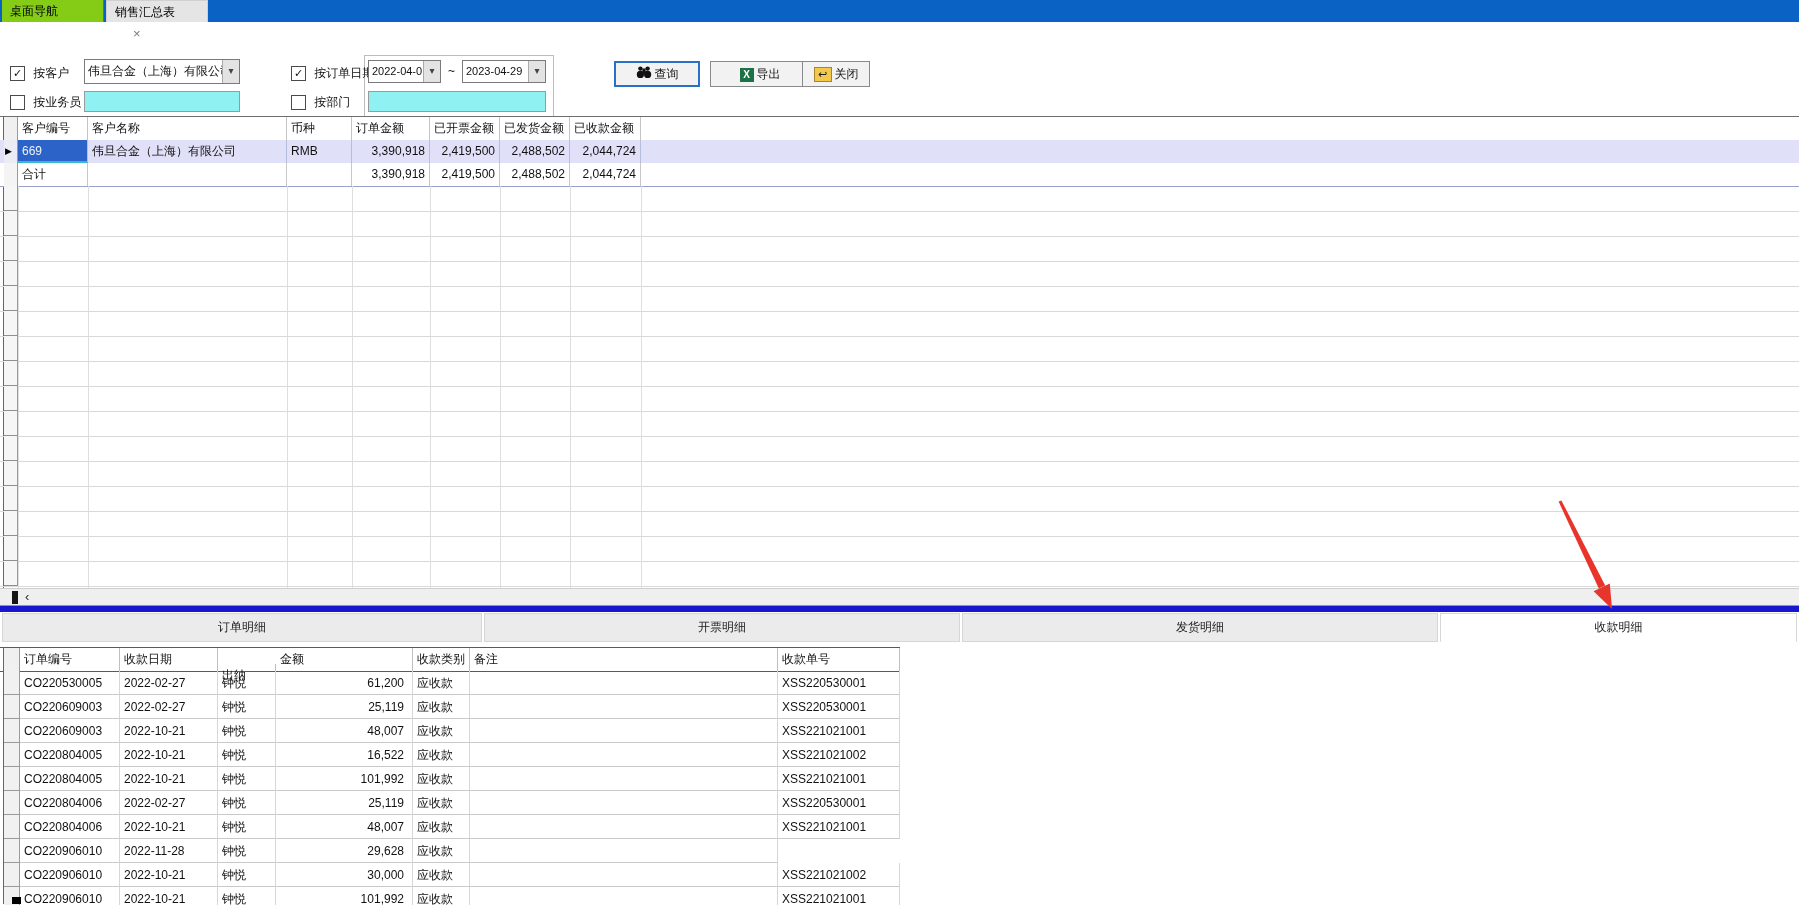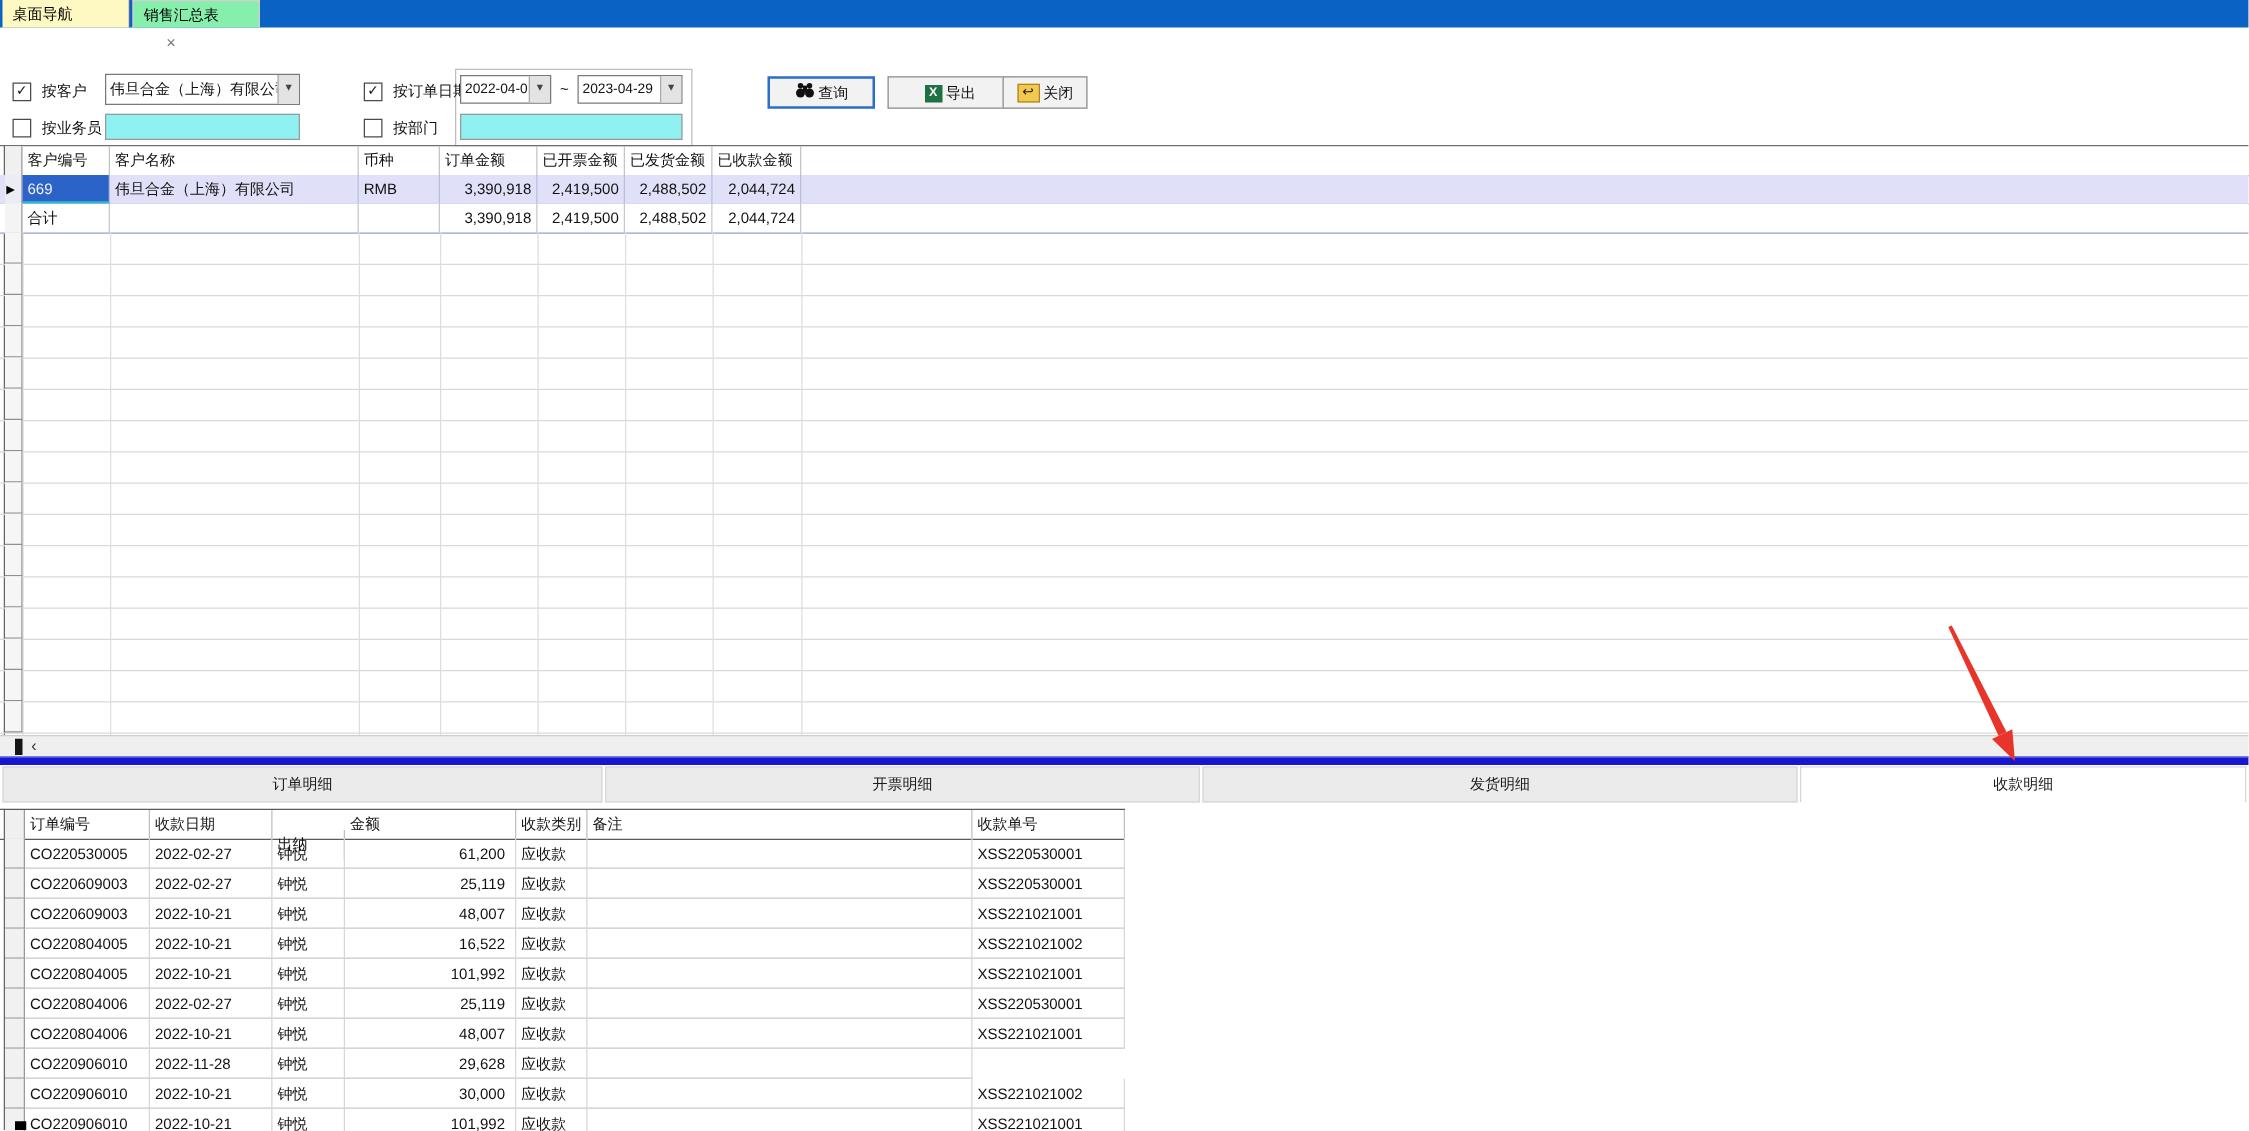--- a/index.html
+++ b/index.html
@@ -1,22 +1,22 @@
 <!DOCTYPE html>
 <html><head>
 <meta charset="utf-8">
 <style>
   html,body{margin:0;padding:0;background:#fff;}
   #app{position:relative;width:1799px;height:905px;overflow:hidden;background:#fff;
        font-family:"Liberation Sans","DejaVu Sans",sans-serif;font-size:12px;color:#111;}
   
   .tabbar{position:absolute;left:0;top:0;width:1799px;height:22px;background:#0a63c4;}
   .wtab{position:absolute;top:0;height:22px;line-height:22px;padding:0 8px;box-sizing:border-box;
-        background:#fef9c3;color:#000;border-right:1px solid #5868a8;}
-  .wtab.active{background:#86efac;border:1px solid #d0d0d0;border-bottom:none;}
+        background:#84cc16;color:#000;border-right:1px solid #5868a8;}
+  .wtab.active{background:#e5e5e5;border:1px solid #d0d0d0;border-bottom:none;}
   .wtab-close{display:inline-block;margin-left:18px;color:#777;font-size:13px;cursor:default;}
   
   .chk{position:absolute;height:15px;line-height:15px;}
   .chkbox{display:inline-block;width:13px;height:13px;border:1px solid #4a4a4a;background:#fff;
           vertical-align:middle;text-align:center;line-height:12px;font-size:11px;font-weight:bold;color:#111;}
   .chklbl{margin-left:5px;vertical-align:middle;}
   .combo{position:absolute;box-sizing:border-box;background:#fff;border:1px solid #7a7a7a;}
   .combo-text{position:absolute;left:3px;top:0;right:17px;bottom:0;overflow:hidden;white-space:nowrap;line-height:22px;}
   .combo-btn{position:absolute;right:0;top:0;bottom:0;width:16px;background:#e3e3e3;border-left:1px solid #aaa;
              text-align:center;line-height:21px;color:#444;font-size:10px;}

